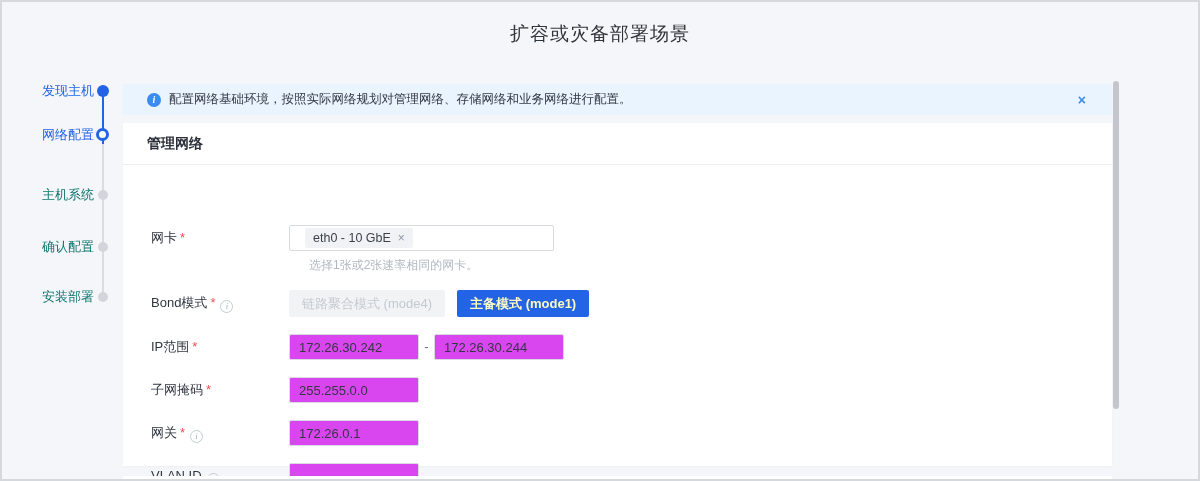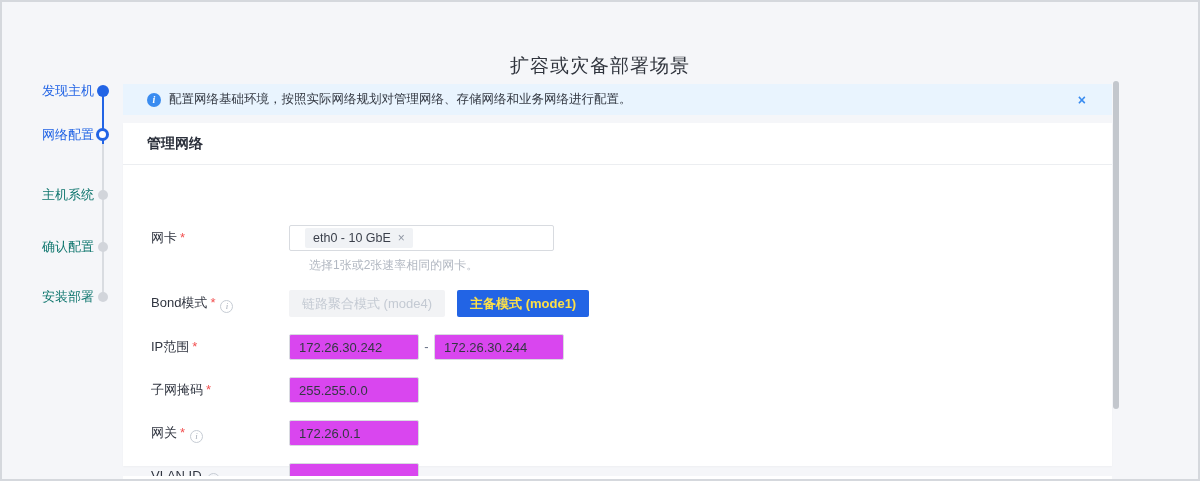--- a/index.html
+++ b/index.html
@@ -12,21 +12,20 @@
     position:relative; width:1200px; height:481px;
     background:#f5f6f9;
     border:2px solid #d5d8dd;
     overflow:hidden;
   }
   
   .page-title {
     position:absolute; top:19px; left:0; width:100%;
     text-align:center; font-size:19px; font-weight:500; color:#30343d;
     letter-spacing:1px;
-    margin-top:32px;
   }
   
   .stepper { position:absolute; left:40px; top:0; width:80px; height:100%; }
   .step-line {
     position:absolute; left:60px; width:2px; top:90px; height:206px;
     background:#d9dce1;
   }
   .step-line-done {
     position:absolute; left:60px; width:2px; top:90px; height:52px;
     background:#2264e5;
@@ -104,21 +103,21 @@
     font-size:12.5px; color:#3a3f4a; white-space:nowrap;
   }
   .tag-remove { margin-left:7px; color:#8f96a3; font-size:12px; cursor:pointer; }
   .bond-group { display:flex; gap:12px; }
   .bond-btn {
     height:27px; padding:0 13px; font-size:13px; border:none;
     border-radius:2px; cursor:pointer; white-space:nowrap;
     font-family:"Liberation Sans", "DejaVu Sans", sans-serif;
   }
   .bond-btn.disabled { background:#f2f3f5; color:#c4cad3; }
-  .bond-btn.selected { background:#2264e5; color:#fde047; font-weight:bold; }
+  .bond-btn.selected { background:#2264e5; color:#fef9c3; font-weight:bold; }
   .txt {
     width:130px; height:26px; border:1px solid #d8dbe0; border-radius:2px;
     font-size:13px; color:#333842; padding:0 9px; outline:none;
     font-family:"Liberation Sans", "DejaVu Sans", sans-serif; background:#d946ef;
   }
   .ip-sep { width:15px; text-align:center; line-height:26px; color:#667085; font-size:13px; }
   
   .next-card-strip {
     position:absolute; left:121px; top:474px; width:989px; height:7px; background:#ffffff;
   }

